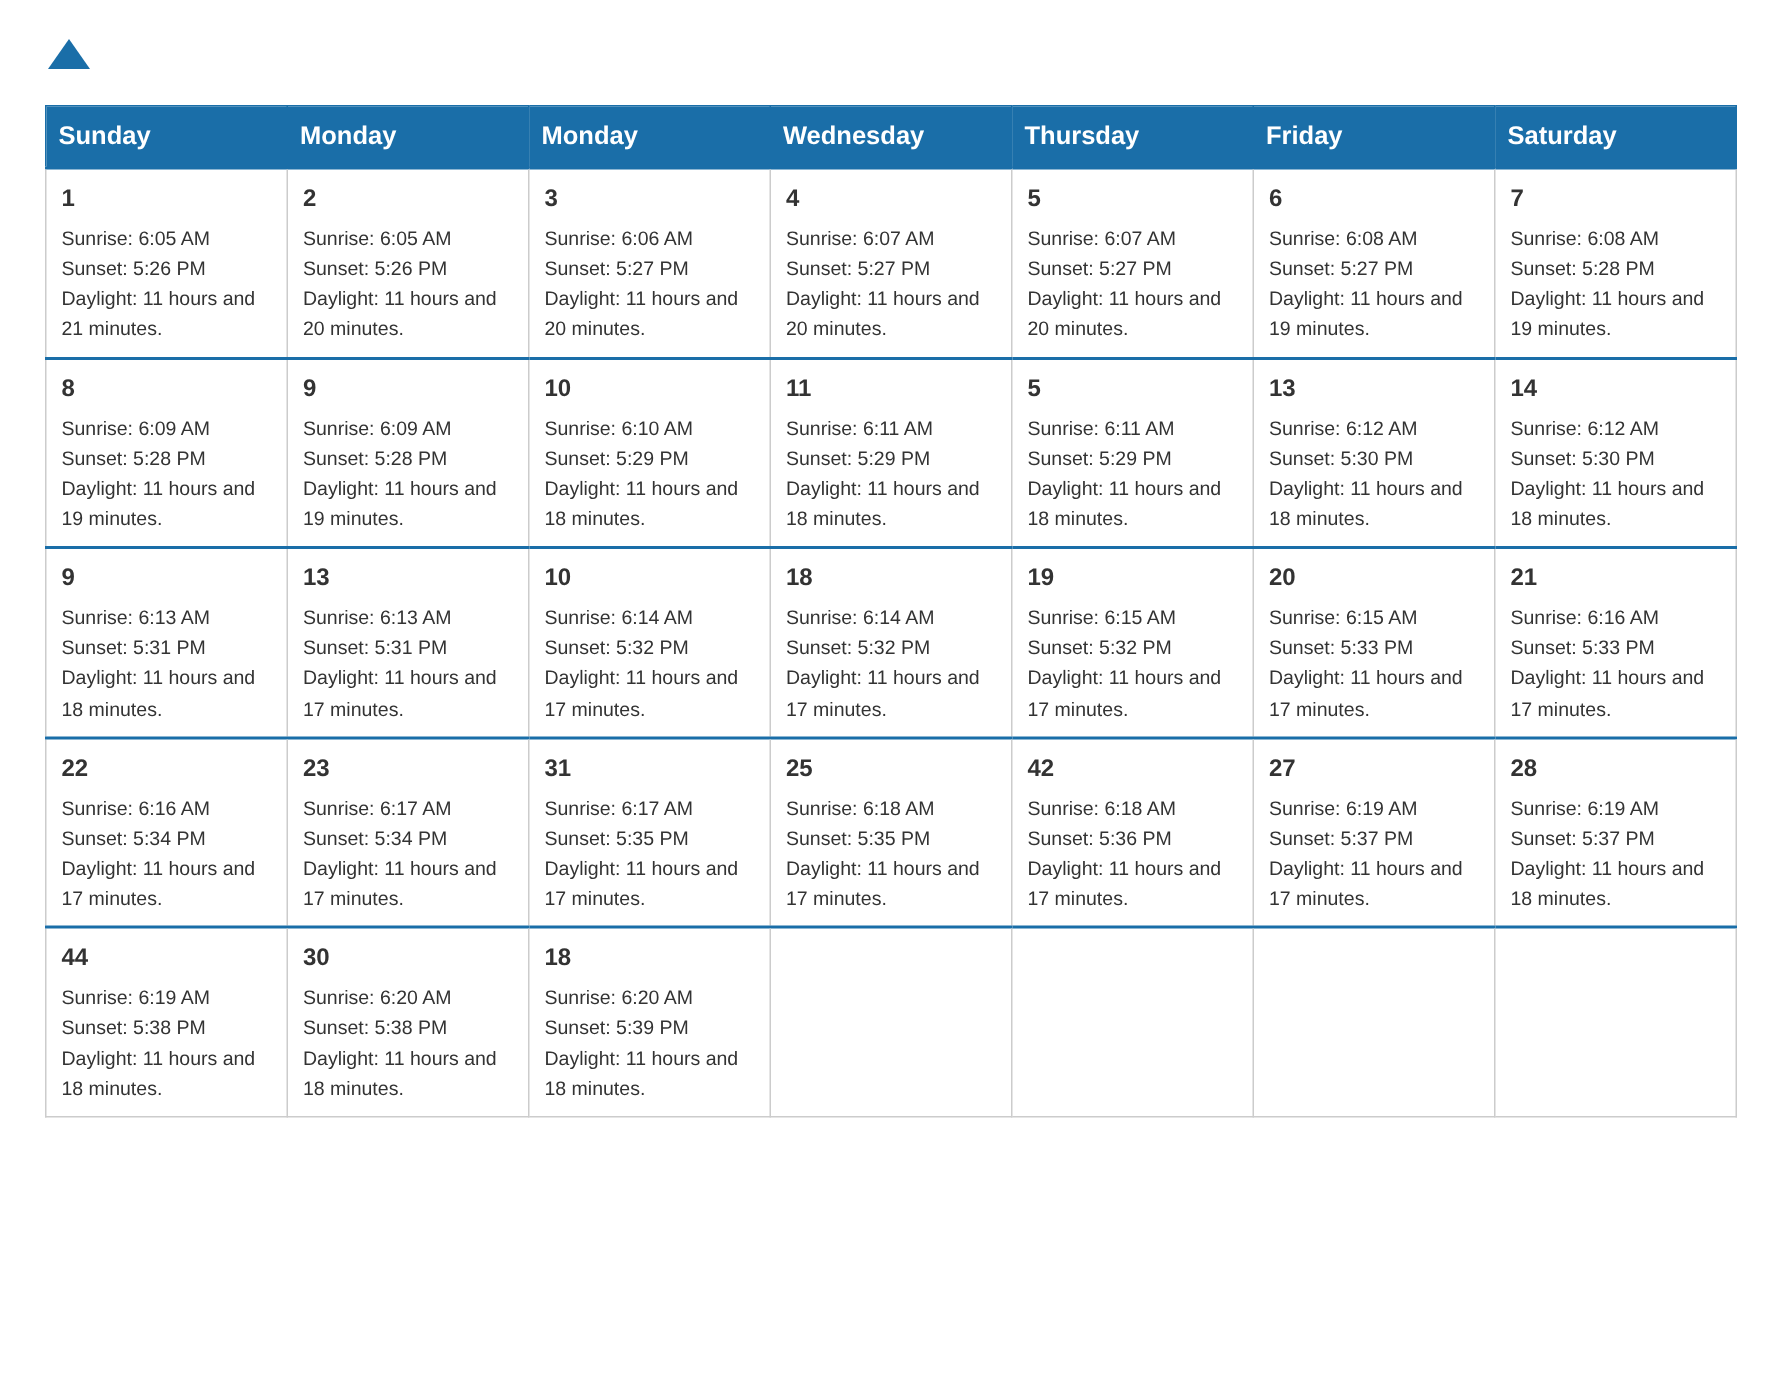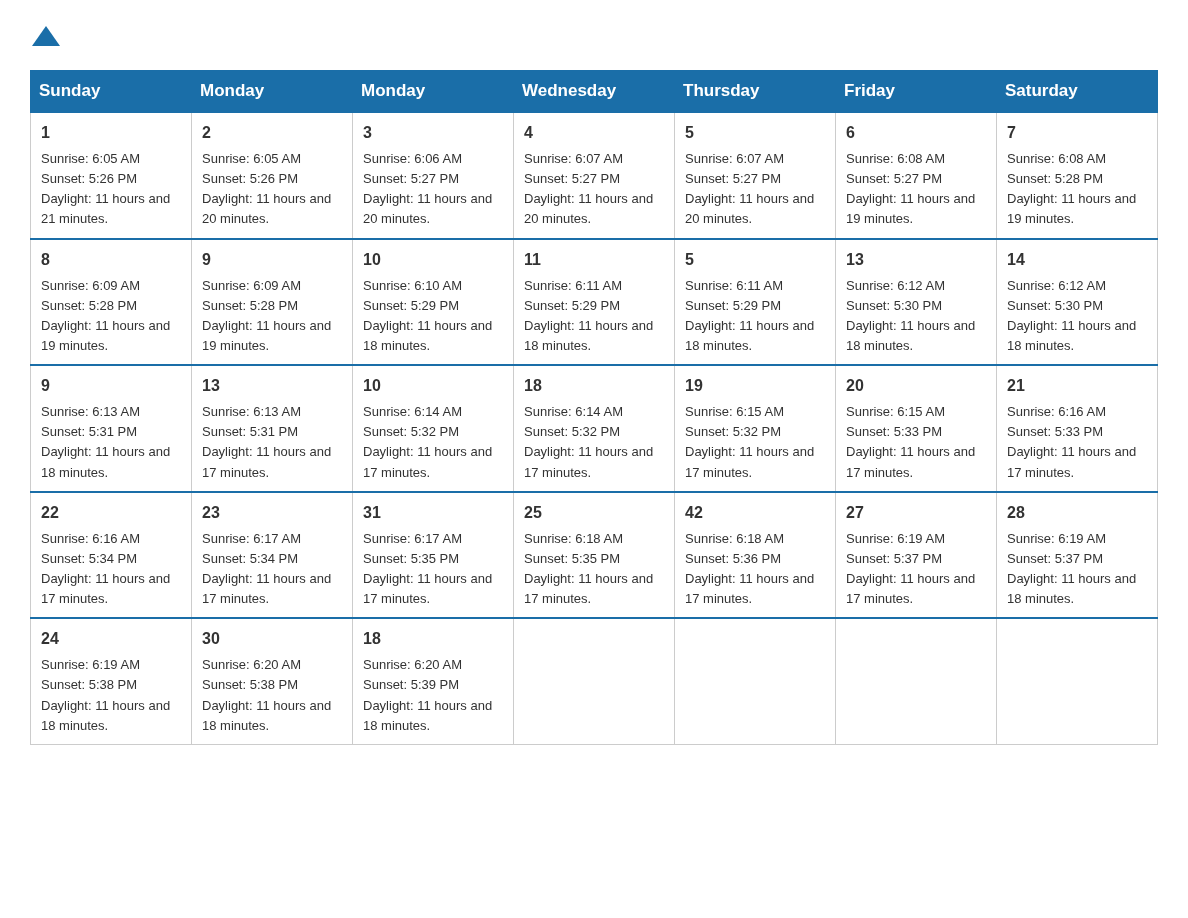--- a/index.html
+++ b/index.html
@@ -247,21 +247,21 @@
         <span class="day-number">27</span>
         <span class="day-info">Sunrise: 6:19 AM<br>Sunset: 5:37 PM<br>Daylight: 11 hours and 17 minutes.</span>
       </td>
         <td>
         <span class="day-number">28</span>
         <span class="day-info">Sunrise: 6:19 AM<br>Sunset: 5:37 PM<br>Daylight: 11 hours and 18 minutes.</span>
       </td>
       </tr>
       <tr class="week-row">
         <td>
-        <span class="day-number">24</span>
+        <span class="day-number">44</span>
         <span class="day-info">Sunrise: 6:19 AM<br>Sunset: 5:38 PM<br>Daylight: 11 hours and 18 minutes.</span>
       </td>
         <td>
         <span class="day-number">30</span>
         <span class="day-info">Sunrise: 6:20 AM<br>Sunset: 5:38 PM<br>Daylight: 11 hours and 18 minutes.</span>
       </td>
         <td>
         <span class="day-number">18</span>
         <span class="day-info">Sunrise: 6:20 AM<br>Sunset: 5:39 PM<br>Daylight: 11 hours and 18 minutes.</span>
       </td>

